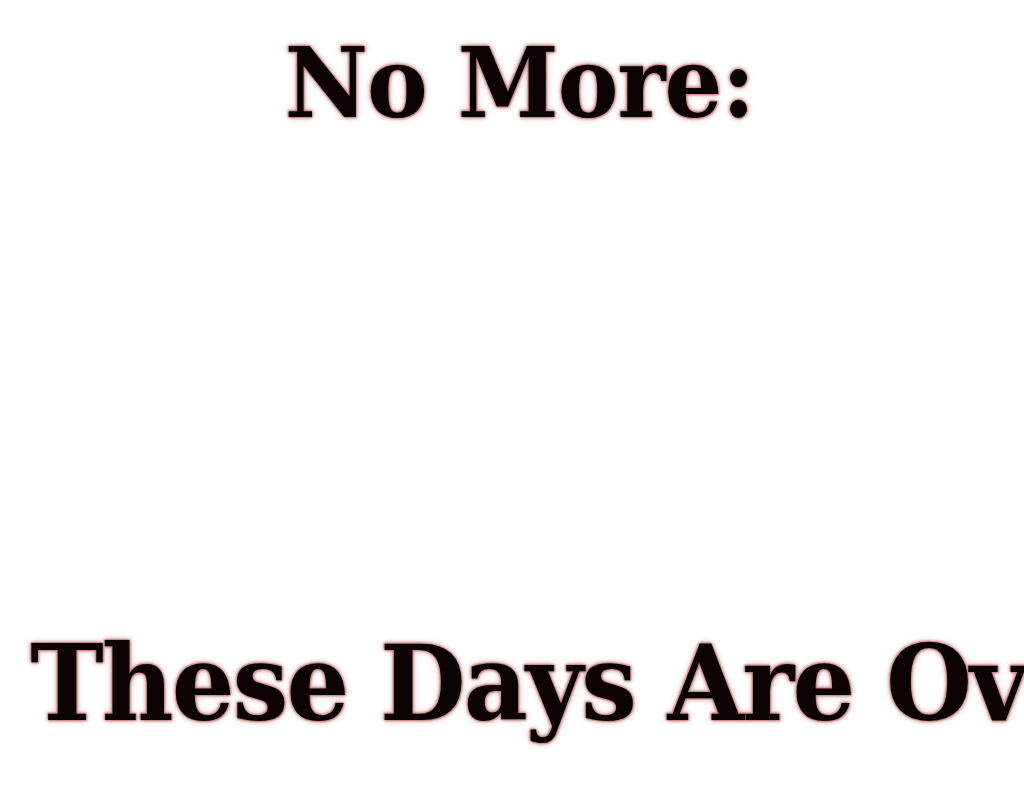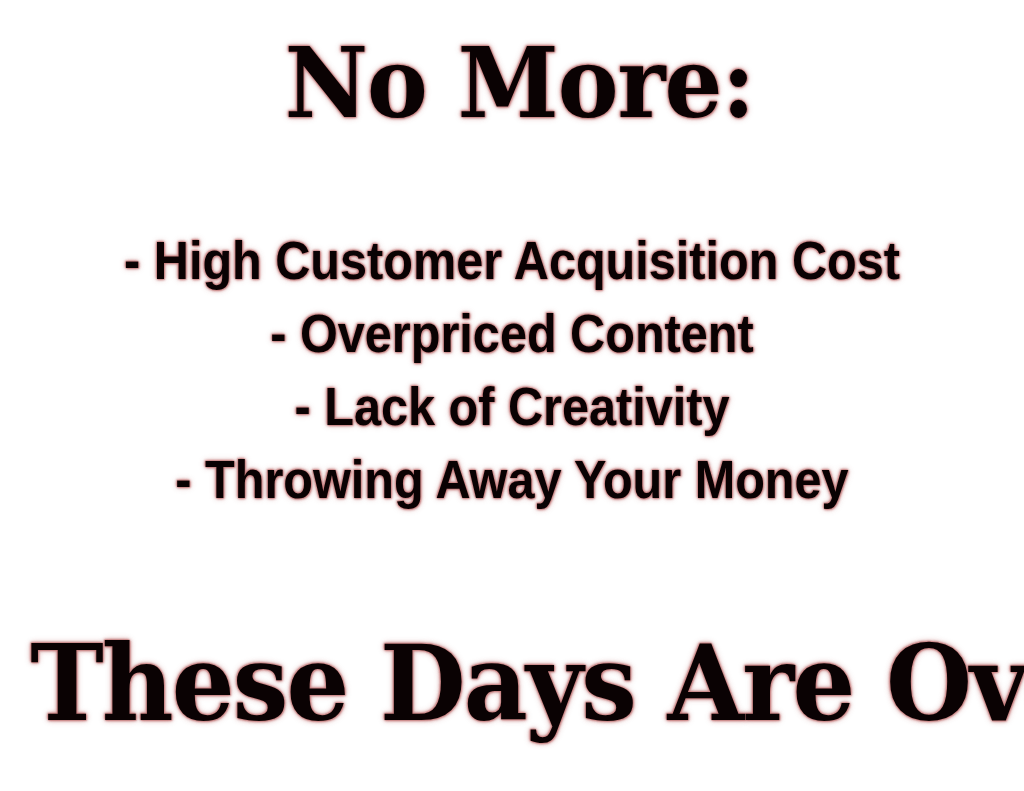--- a/index.html
+++ b/index.html
@@ -98,24 +98,18 @@
 </style>
 </head>
 <body>
 
 <div id="slide">
 
   <div id="title-block">
     <span id="title-text" class="glow">No More:</span>
   </div>
 
-  <div id="bullets">
-    <span class="bullet-line glow">- High Customer Acquisition Cost</span>
-    <span class="bullet-line glow">- Overpriced Content</span>
-    <span class="bullet-line glow">- Lack of Creativity</span>
-    <span class="bullet-line glow">- Throwing Away Your Money</span>
-  </div>
 
   <div id="closing-block">
     <span id="closing-text" class="glow">These Days Are Over!</span>
   </div>
 
 </div>
 
 </body></html>

